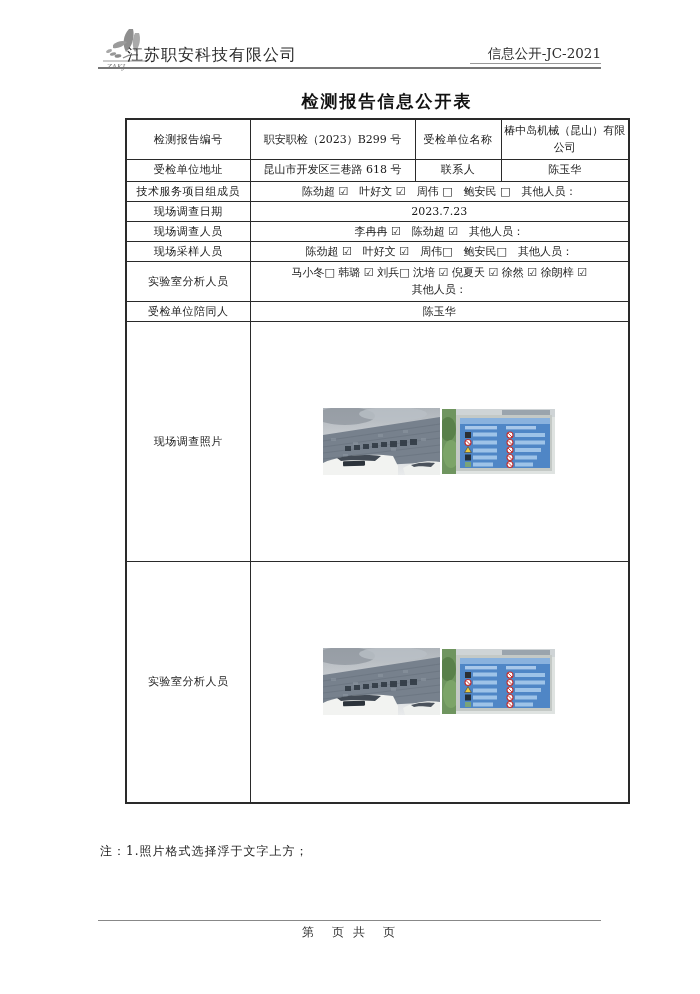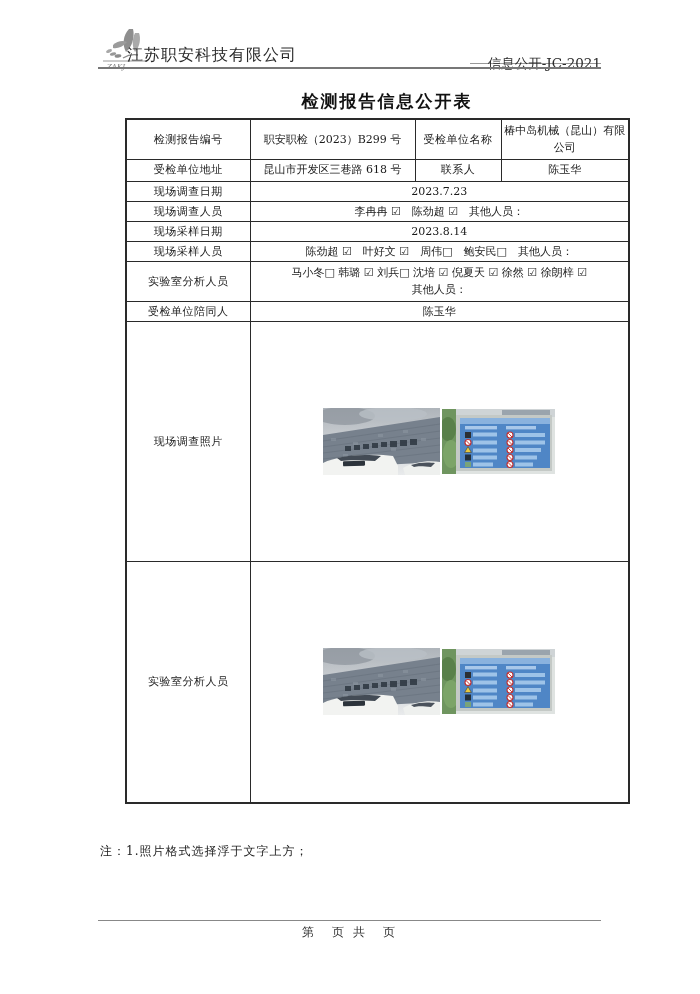--- a/index.html
+++ b/index.html
@@ -3,21 +3,21 @@
 <meta charset="utf-8">
 <style>
   * { margin:0; padding:0; box-sizing:border-box; }
   html,body { background:#ffffff; }
   body { font-family:"DejaVu Serif","Liberation Serif",serif; color:#1a1a1a; }
   .page { position:relative; width:700px; height:994px; background:#ffffff; overflow:hidden; }
 
   
   .logo { position:absolute; left:99px; top:25px; width:52px; height:46px; }
   .company-name { position:absolute; left:127px; top:45px; font-size:16px; letter-spacing:1px; color:#2a2a2a; }
-  .doc-code { position:absolute; left:473px; top:45px; width:128px; font-size:13.5px; color:#2a2a2a; text-align:right;margin-top:10px; }
+  .doc-code { position:absolute; left:473px; top:45px; width:128px; font-size:13.5px; color:#2a2a2a; text-align:right; }
   .header-rule { position:absolute; left:98px; width:503px; top:67px; border-top:2px solid #777; }
   .doc-code-underline { position:absolute; left:470px; width:131px; top:63px; border-top:1px solid #999; }
 
   
   .title { position:absolute; top:90px; left:13px; width:700px; text-align:center;
            font-size:17px; font-weight:bold; letter-spacing:2px; color:#111;padding-left:48px; }
 
   
   table.report { position:absolute; left:98px; top:118px; width:503px;
                  border-collapse:collapse; table-layout:fixed;
@@ -78,35 +78,35 @@
       <td>椿中岛机械（昆山）有限公司</td>
     </tr>
 
     <tr style="height:22px">
       <td class="lbl">受检单位地址</td>
       <td>昆山市开发区三巷路 618 号</td>
       <td class="lbl">联系人</td>
       <td>陈玉华</td>
     </tr>
 
+    <tr style="height:19px">
+      <td class="lbl" style="padding:0">技术服务项目组成员</td>
+      <td class="left" colspan="3">陈劲超 ☑　叶好文 ☑　周伟 □　鲍安民 □　其他人员：</td>
+    </tr>
 
     <tr style="height:18px">
       <td class="lbl">现场调查日期</td>
       <td colspan="3">2023.7.23</td>
     </tr>
 
     <tr style="height:18px">
       <td class="lbl">现场调查人员</td>
       <td class="left" colspan="3">李冉冉 ☑　陈劲超 ☑　其他人员：</td>
     </tr>
 
-    <tr style="height:18px">
-      <td class="lbl">现场采样日期</td>
-      <td colspan="3">2023.8.14</td>
-    </tr>
 
     <tr style="height:19px">
       <td class="lbl">现场采样人员</td>
       <td class="left" colspan="3">陈劲超 ☑　叶好文 ☑　周伟□　鲍安民□　其他人员：</td>
     </tr>
 
     <tr style="height:40px">
       <td class="lbl">实验室分析人员</td>
       <td class="left lab-lines" colspan="3">
         <div>马小冬□ 韩璐 ☑ 刘兵□ 沈培 ☑ 倪夏天 ☑ 徐然 ☑ 徐朗梓 ☑</div>

